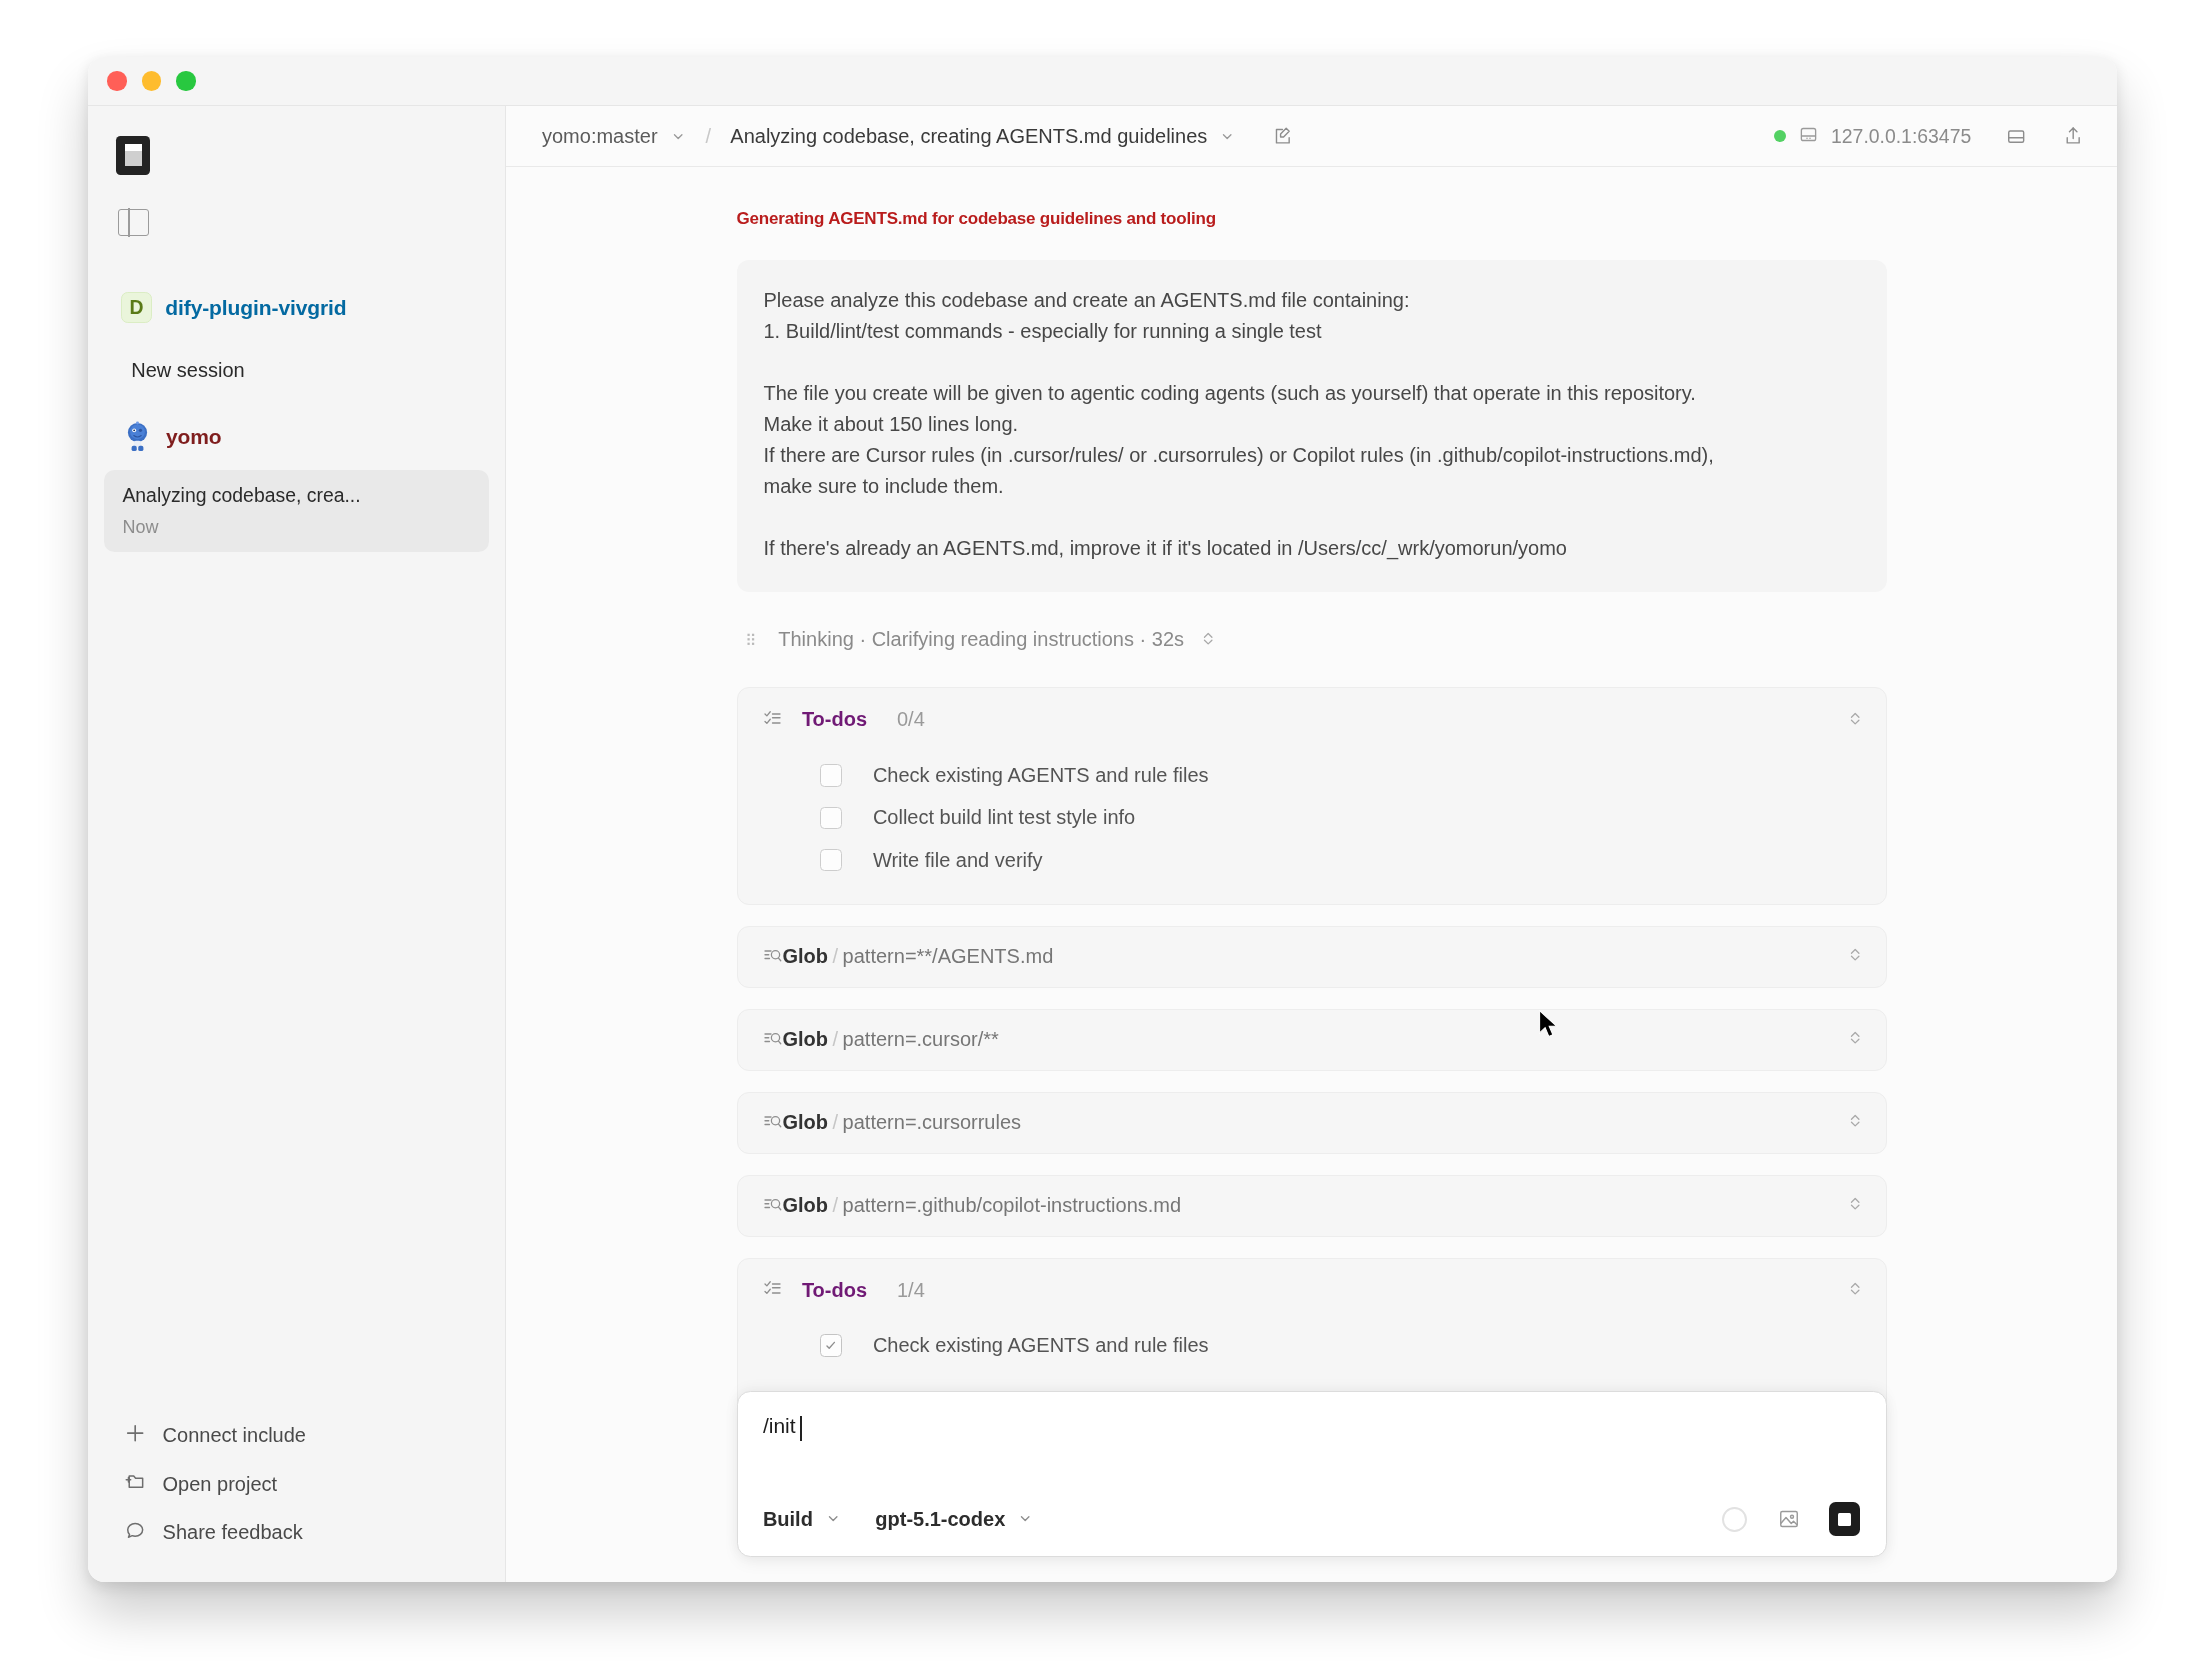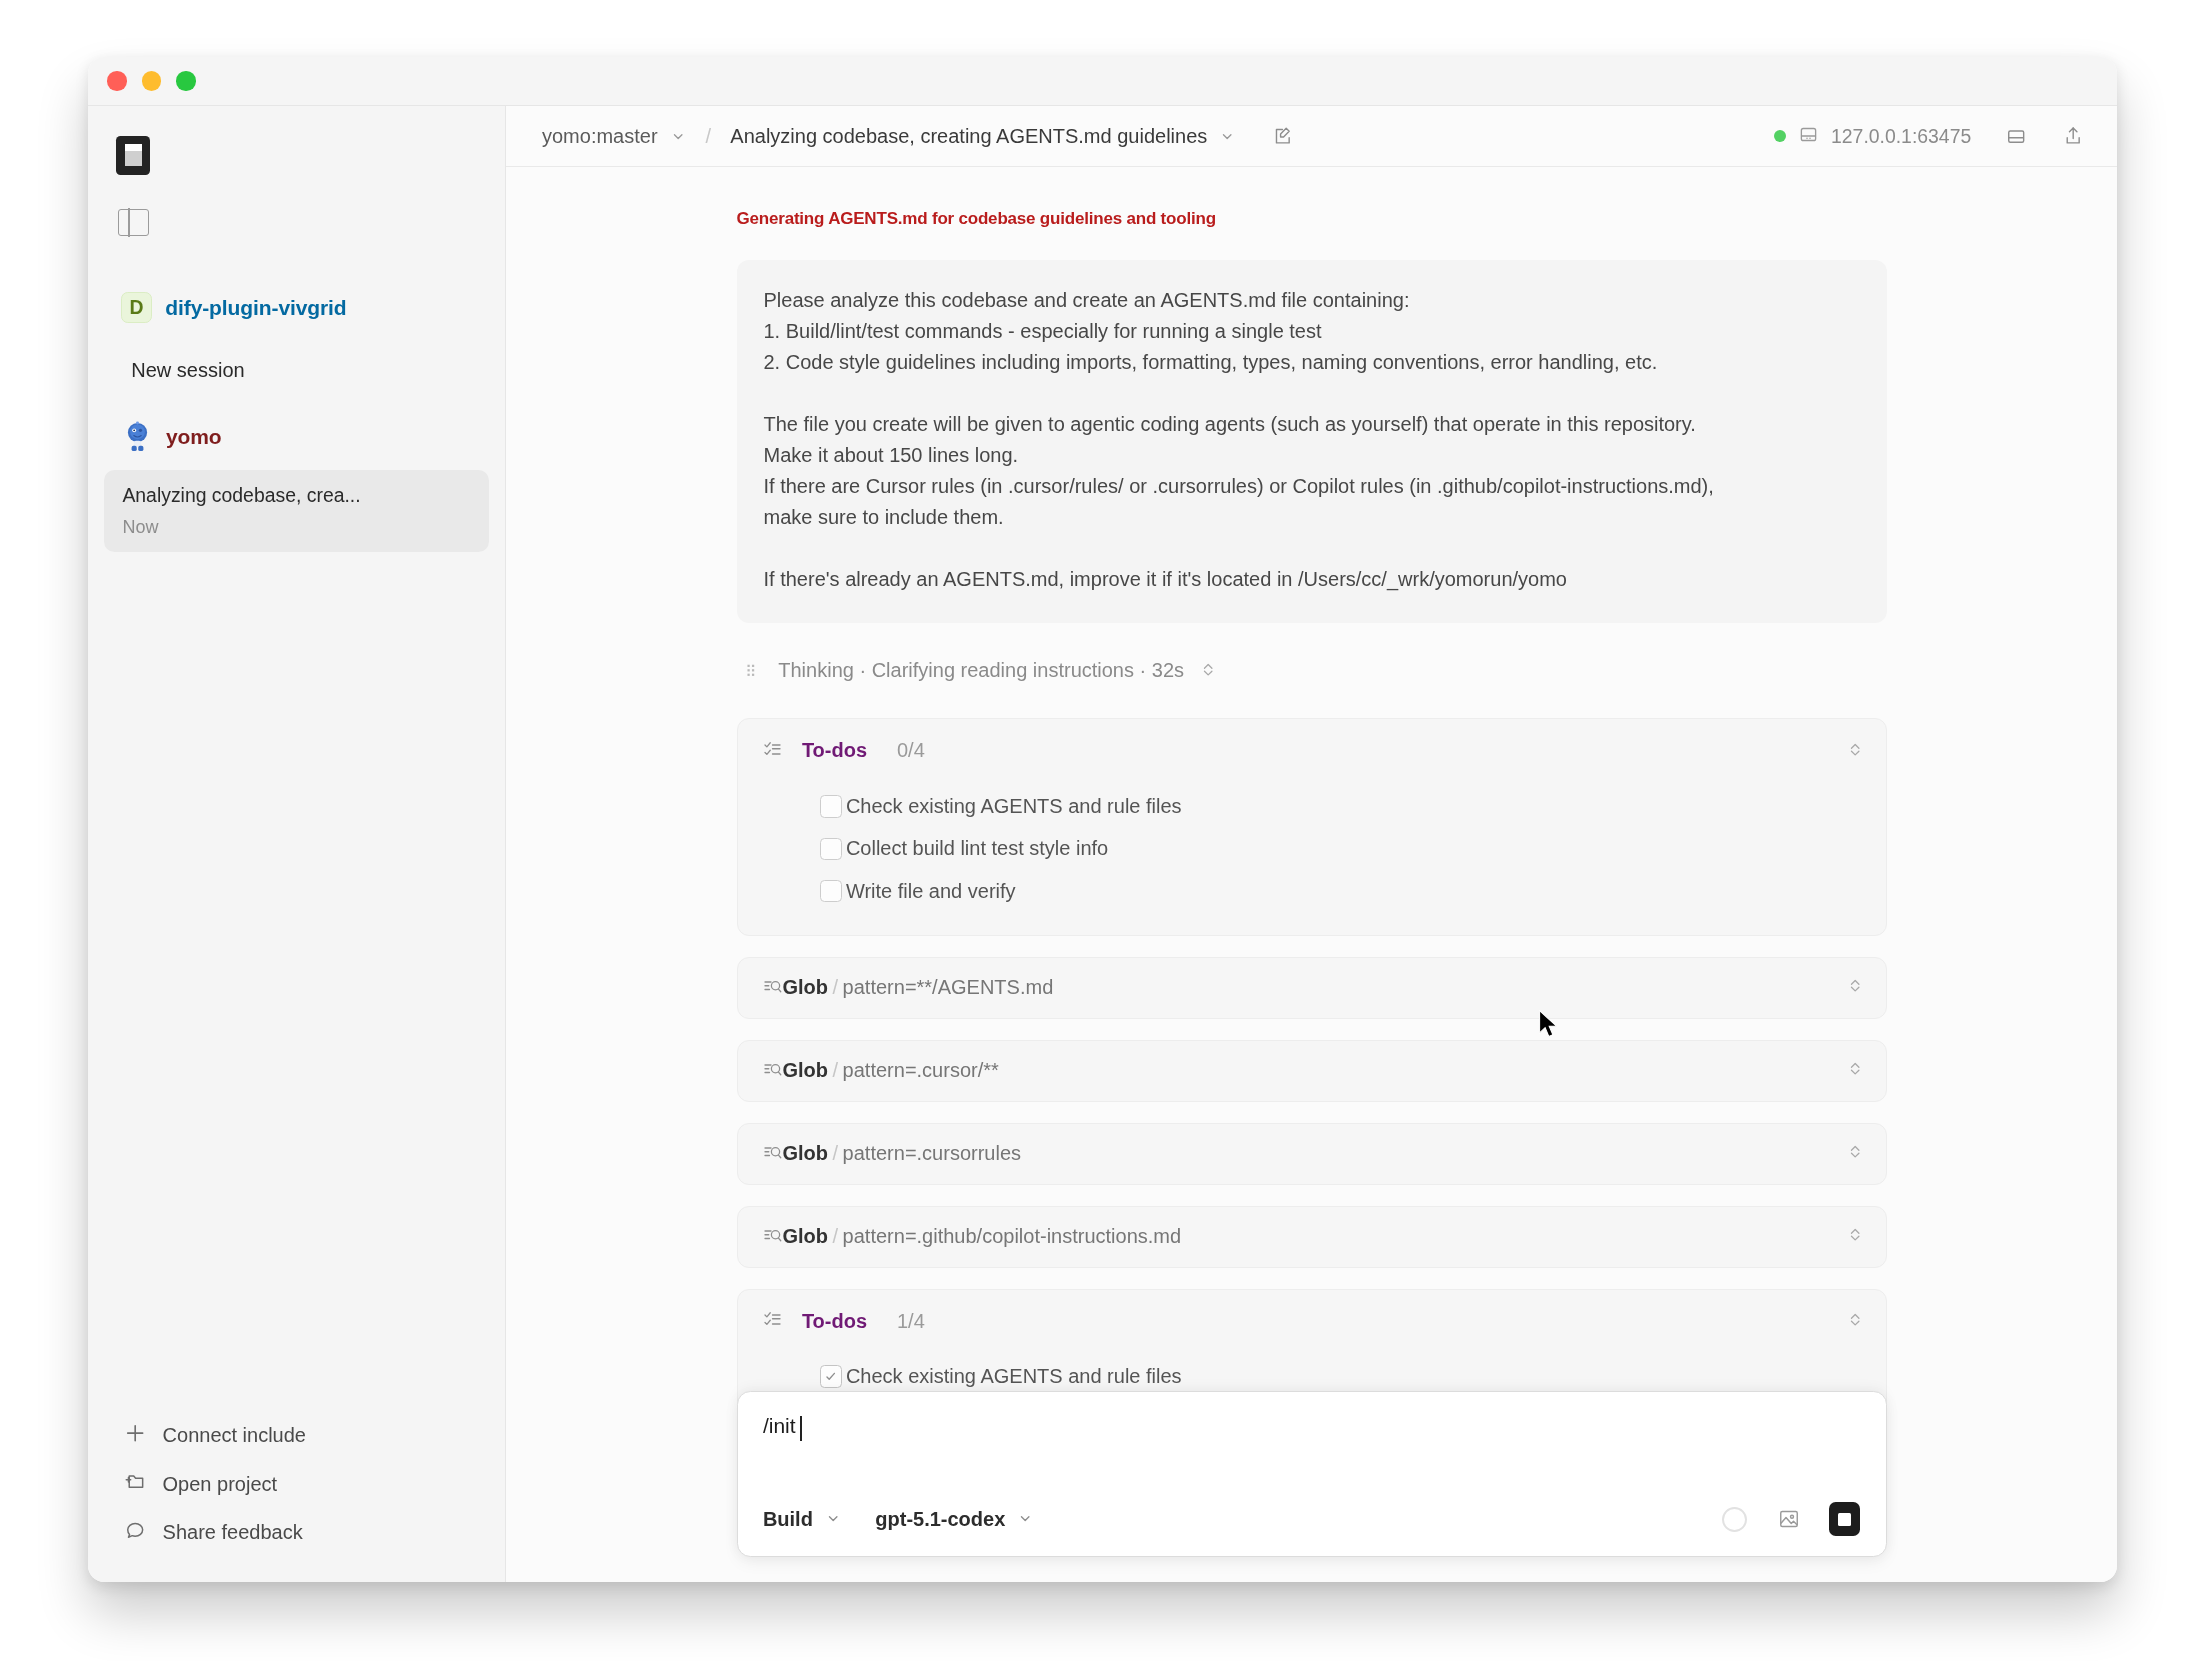--- a/index.html
+++ b/index.html
@@ -197,21 +197,21 @@
     display: flex; align-items: center;
     padding: 19.4px 22.4px 19.4px 24px;
     gap: 19.4px;
   }
   .card-title { font-size: 20px; color: #701a75; font-weight: 600; }
   .card-count { font-size: 20px; color: #9a9a9a; margin-left: 10.5px; }
   .card-spacer { flex: 1 1 auto; }
 
   .todo-list { padding: 3px 0 22.4px 0; }
   .todo {
-    display: flex; align-items: center; gap: 4px;
+    display: flex; align-items: center; gap: 31px;
     padding: 9.7px 0 9.7px 82px;
   }
   .cbox {
     width: 22.4px; height: 22.4px;
     border: 1.2px solid #cdcdcd;
     border-radius: 4.5px;
     background: #fdfdfd;
     flex: 0 0 auto;
     display: flex; align-items: center; justify-content: center;
   }
@@ -416,21 +416,20 @@
       </div>
 
       <div class="conv">
         <div class="col">
 
           <div class="conv-title">Generating AGENTS.md for codebase guidelines and tooling</div>
 
           <div class="prompt-card">
             <p>Please analyze this codebase and create an AGENTS.md file containing:</p>
             <p>1. Build/lint/test commands - especially for running a single test</p>
-            <p>2. Code style guidelines including imports, formatting, types, naming conventions, error handling, etc.</p>
             <div class="pblank"></div>
             <p>The file you create will be given to agentic coding agents (such as yourself) that operate in this repository.</p>
             <p>Make it about 150 lines long.</p>
             <p>If there are Cursor rules (in .cursor/rules/ or .cursorrules) or Copilot rules (in .github/copilot-instructions.md),</p>
             <p>make sure to include them.</p>
             <div class="pblank"></div>
             <p>If there's already an AGENTS.md, improve it if it's located in /Users/cc/_wrk/yomorun/yomo</p>
           </div>
 
           <div class="thinking">

